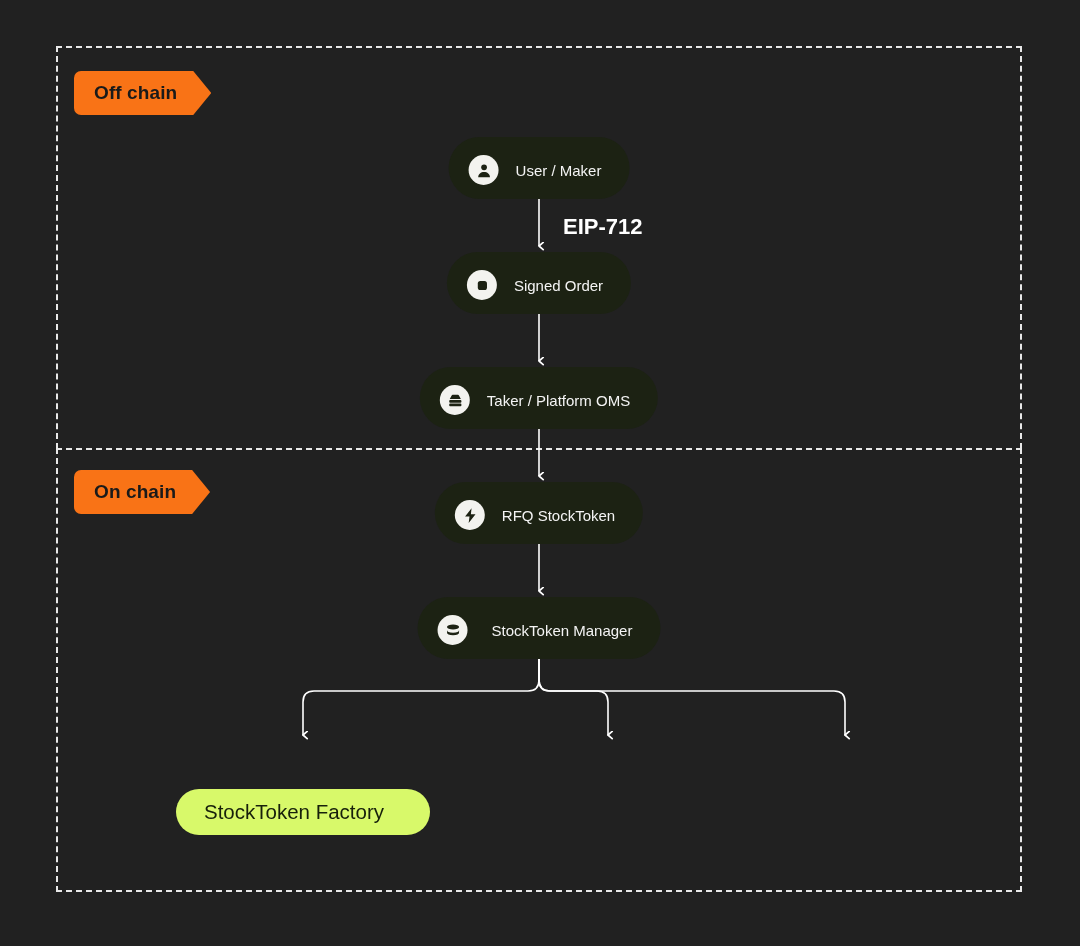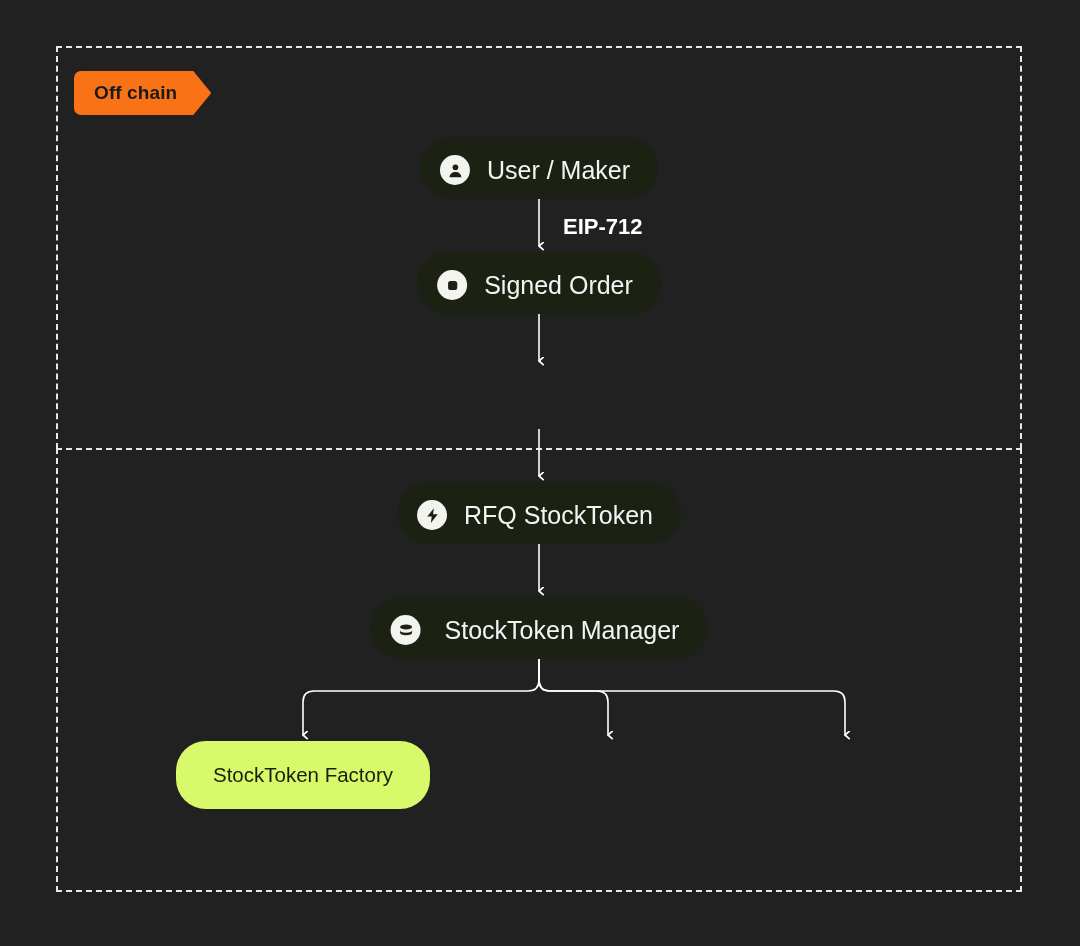--- a/index.html
+++ b/index.html
@@ -70,32 +70,32 @@
     box-sizing: border-box;
     white-space: nowrap;
     transform: translateX(-50%);
   }
   .node.dark {
     background: #1c2213;
     border-radius: 34px;
     height: 62px;
     padding: 4px 28px 0 20px;
     color: #f4f4f4;
-    font-size: 25px;
+    font-size: 15px;
     font-weight: 500;
   }
   .node.leaf {
     background: #d8f96a;
     border-radius: 30px;
-    height: 68px;
+    height: 46px;
     padding: 0 28px;
     color: #17200b;
     font-size: 20.5px;
     font-weight: 500;
-    justify-content: center;
+    margin-top: 48px;
   }
   .node-icon {
     width: 30px;
     height: 30px;
     border-radius: 50%;
     background: #f3f3ef;
     display: flex;
     align-items: center;
     justify-content: center;
     margin-right: 17px;
@@ -137,20 +137,23 @@
 <body>
 
 <div id="diagram-root">
 
   <div class="zone" id="zone-offchain"></div>
   <div class="zone" id="zone-onchain"></div>
 
   <div class="zone-tag" id="zone-tag-offchain">
     <span>Off chain</span>
   </div>
+  <div class="zone-tag" id="zone-tag-onchain">
+    <span>On chain</span>
+  </div>
 
   <svg id="connectors" viewBox="0 0 1080 946" width="1080" height="946" fill="none">
     <defs>
       <marker id="arrowhead" markerWidth="9" markerHeight="9" refX="4.2" refY="6.4" orient="auto" markerUnits="userSpaceOnUse">
         <path d="M0.6 2.2 L4.2 6.4 L7.8 2.2" stroke="#ffffff" stroke-width="1.7" fill="none" stroke-linecap="round" stroke-linejoin="round"></path>
       </marker>
     </defs>
 
     <path d="M539 199 L539 246" stroke="#ffffff" stroke-width="1.6" marker-end="url(#arrowhead)"></path>
 
@@ -181,20 +184,30 @@
 
   <div class="node dark" id="node-signed-order">
     <span class="node-icon">
       <svg width="19" height="19" viewBox="0 0 24 24">
         <rect x="6.2" y="6.2" width="11.6" height="11.6" rx="3.2" fill="#1c2213"></rect>
       </svg>
     </span>
     <span class="node-label">Signed Order</span>
   </div>
 
+  <div class="node dark" id="node-taker">
+    <span class="node-icon">
+      <svg width="19" height="19" viewBox="0 0 24 24">
+        <path d="M5 10.2 L7.4 5.6 Q7.8 4.8 8.7 4.8 L15.3 4.8 Q16.2 4.8 16.6 5.6 L19 10.2 Z" fill="#1c2213"></path>
+        <rect x="4.3" y="11.4" width="15.4" height="3.4" rx="1.1" fill="#1c2213"></rect>
+        <rect x="4.3" y="15.8" width="15.4" height="3.4" rx="1.1" fill="#1c2213"></rect>
+      </svg>
+    </span>
+    <span class="node-label">Taker / Platform OMS</span>
+  </div>
 
   <div class="node dark" id="node-rfq">
     <span class="node-icon">
       <svg width="19" height="19" viewBox="0 0 24 24">
         <path d="M13.6 2.8 L5.4 13.3 L11 13.3 L9.9 21.4 L18.6 10.5 L12.7 10.5 Z" fill="#1c2213"></path>
       </svg>
     </span>
     <span class="node-label">RFQ StockToken</span>
   </div>
 

